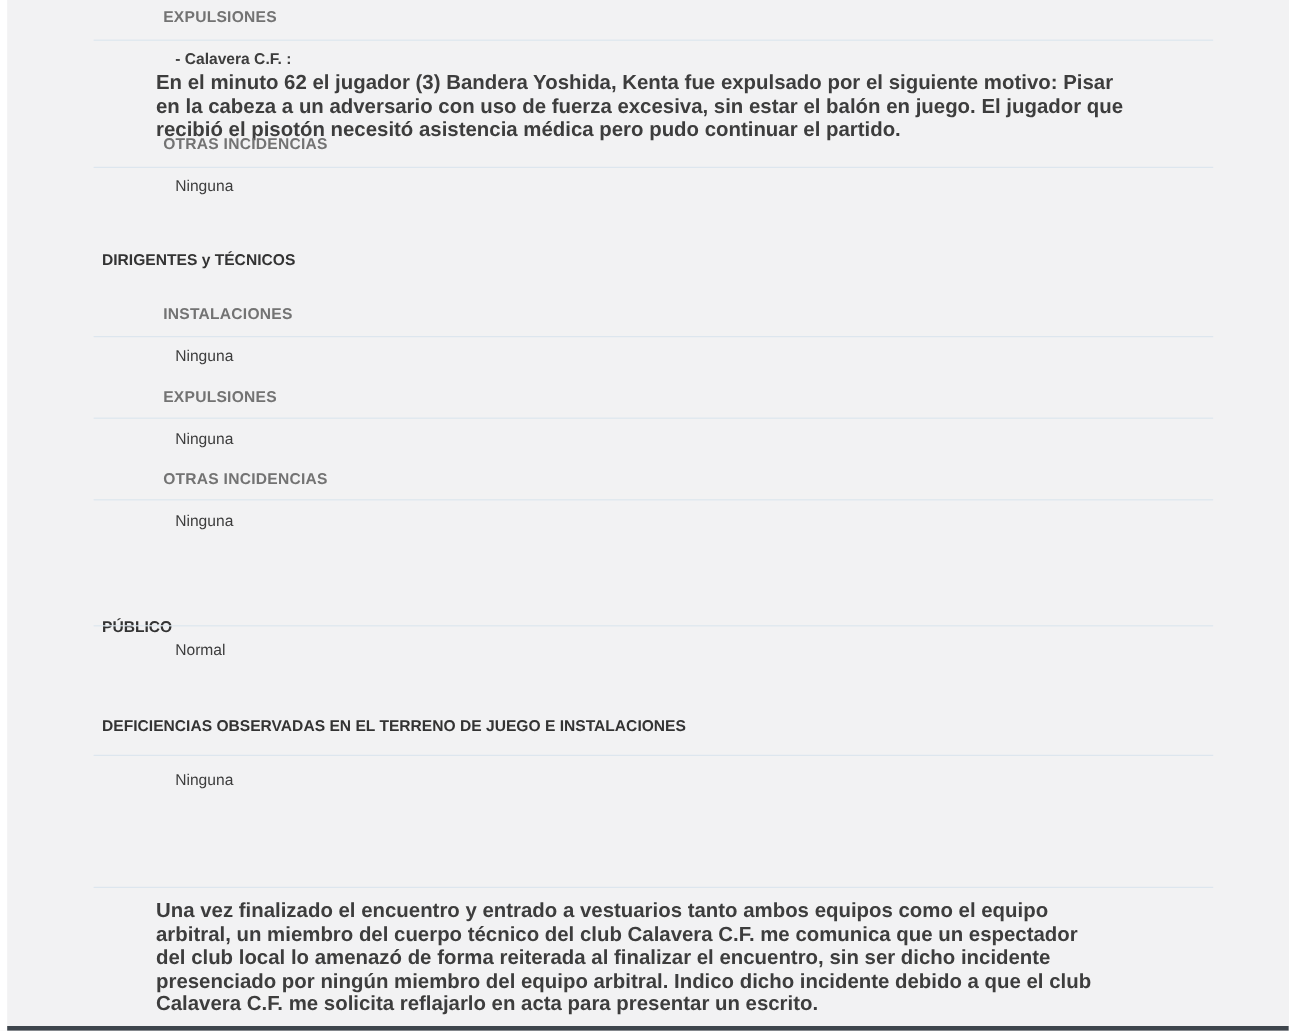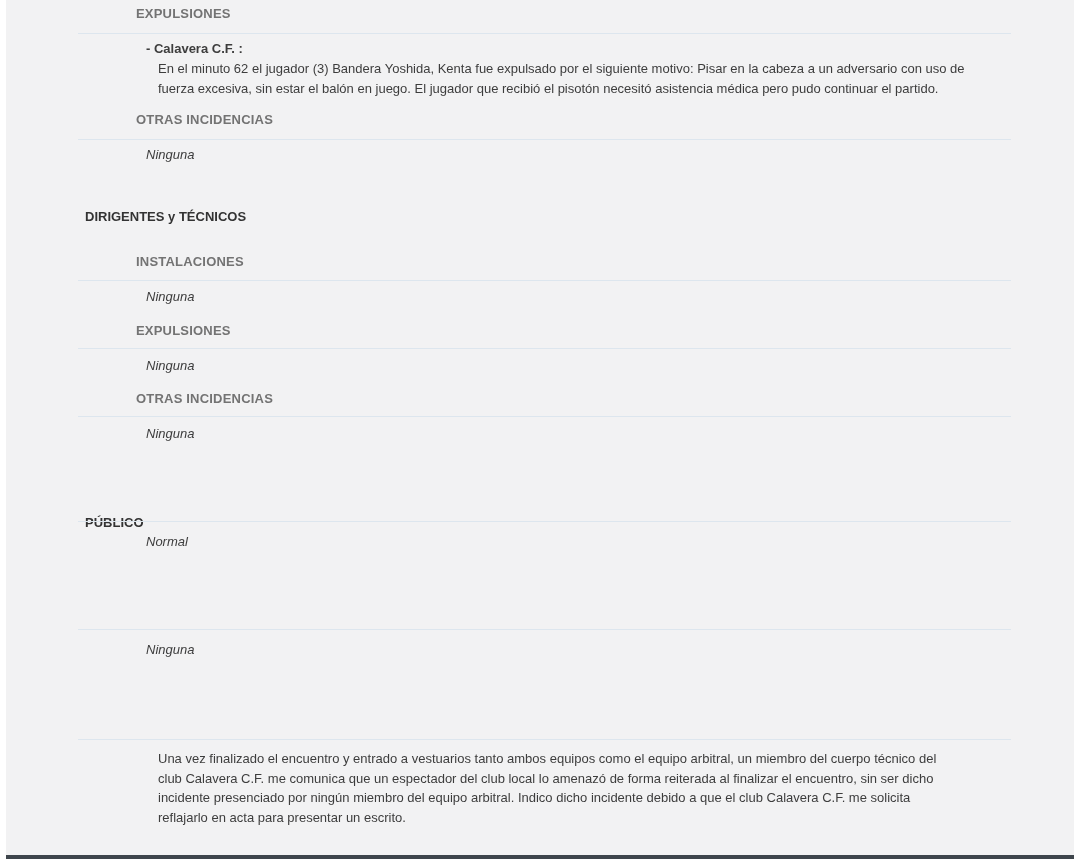--- a/index.html
+++ b/index.html
@@ -42,35 +42,35 @@
     font-size: 13px;
     font-weight: bold;
     color: #333333;
     white-space: nowrap;
   }
   .value-text {
     left: 146px;
     font-size: 13px;
     color: #3d3d3d;
     white-space: nowrap;
-    font-style: italic;
   }
   .team-line {
     left: 146px;
     font-size: 13px;
     font-weight: bold;
     color: #3d3d3d;
     white-space: nowrap;
     text-align: right;
   }
   .para {
-    left: 158px;
-    font-size: 13px;
+    left: 130px;
+    font-size: 17px;
     line-height: 19.5px;
     color: #3d3d3d;
+    font-weight: bold;
   }
   .para-1 { max-width: 812px; }
   .para-2 { max-width: 795px; }
 </style>
 </head>
 <body>
 
 <div id="page">
 
   <div class="abs edge-strip"></div>
@@ -96,20 +96,21 @@
   <div class="abs value-text" style="top:358px">Ninguna</div>
 
   <div class="abs red-heading" style="top:391px">OTRAS INCIDENCIAS</div>
   <div class="abs divider" style="top:416px"></div>
   <div class="abs value-text" style="top:426px">Ninguna</div>
 
   <div class="abs main-heading" style="top:515px">PÚBLICO</div>
   <div class="abs divider" style="top:521px"></div>
   <div class="abs value-text" style="top:534px">Normal</div>
 
+  <div class="abs main-heading" style="top:597px">DEFICIENCIAS OBSERVADAS EN EL TERRENO DE JUEGO E INSTALACIONES</div>
   <div class="abs divider" style="top:629px"></div>
   <div class="abs value-text" style="top:642px">Ninguna</div>
 
   <div class="abs divider" style="top:739px"></div>
   <div class="abs para para-2" style="top:749px">Una vez finalizado el encuentro y entrado a vestuarios tanto ambos equipos como el equipo arbitral, un miembro del cuerpo técnico del club Calavera C.F. me comunica que un espectador del club local lo amenazó de forma reiterada al finalizar el encuentro, sin ser dicho incidente presenciado por ningún miembro del equipo arbitral. Indico dicho incidente debido a que el club Calavera C.F. me solicita reflajarlo en acta para presentar un escrito.</div>
 
   <div class="abs footer-bar"></div>
 
 </div>
 

